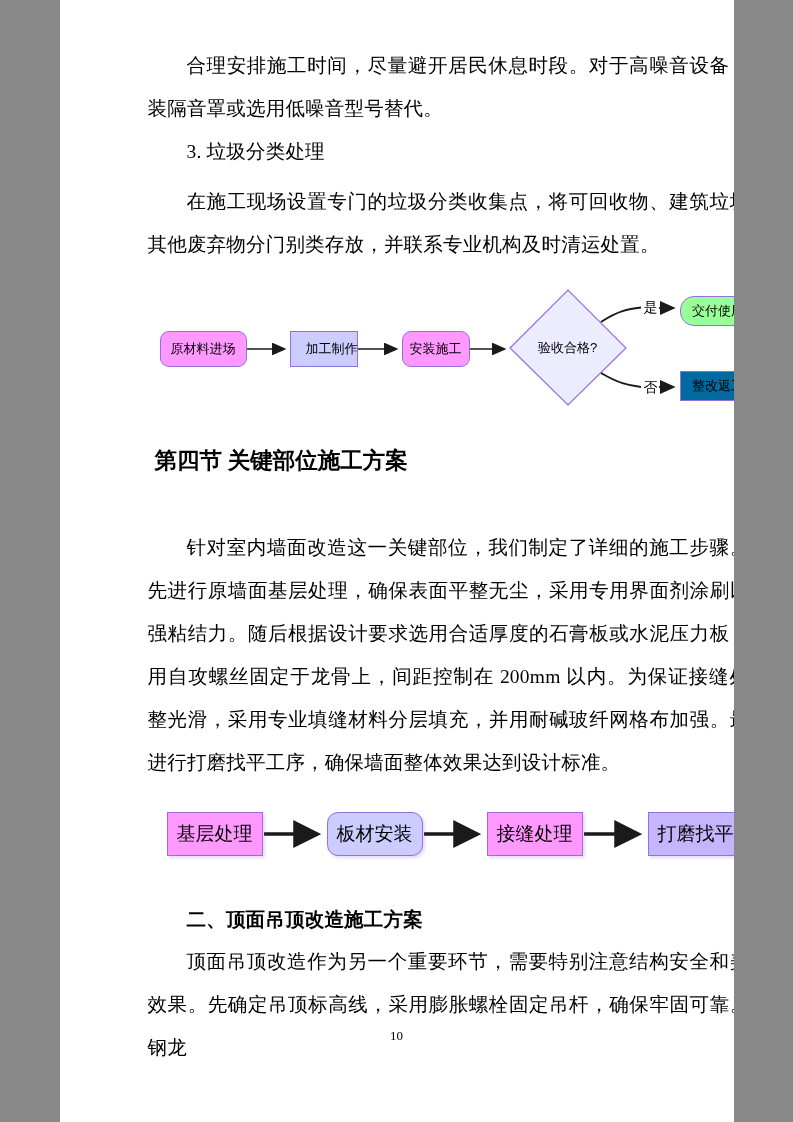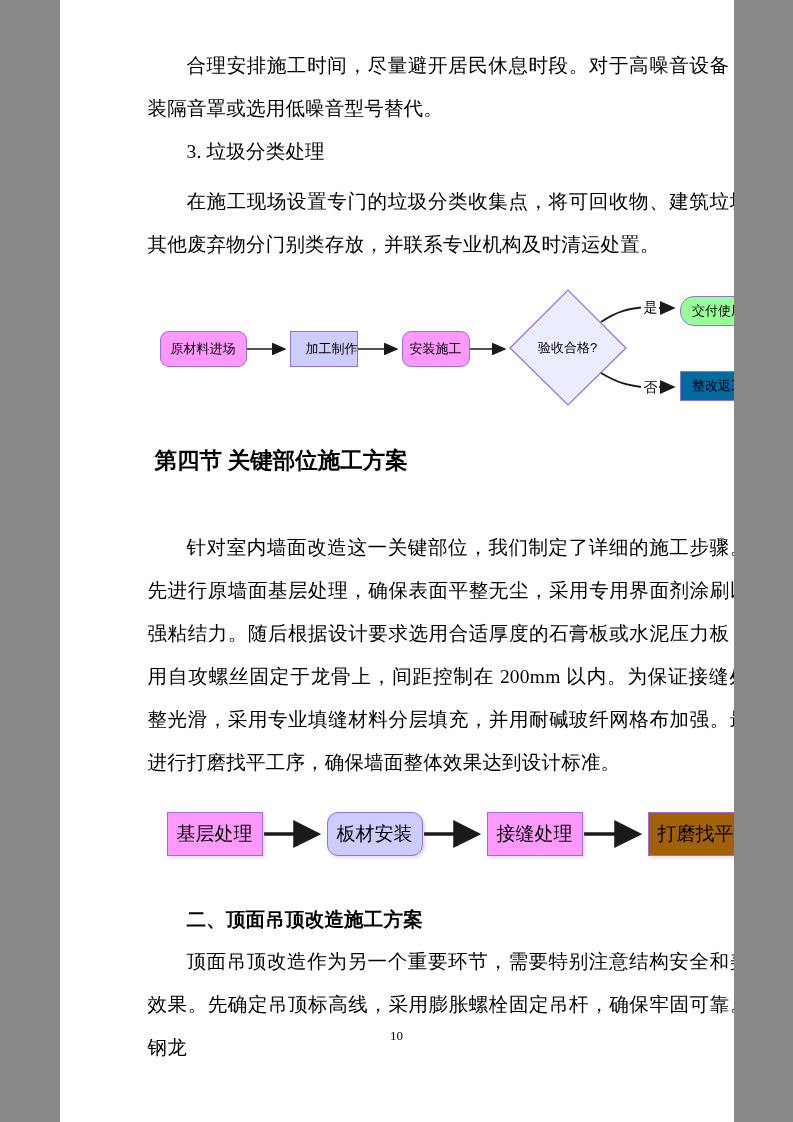--- a/index.html
+++ b/index.html
@@ -137,21 +137,21 @@
           <path d="M0,0 L8,4 L0,8 Z" fill="#1A1A1A"></path>
         </marker>
       </defs>
       <line x1="204" y1="34" x2="256" y2="34" stroke="#1A1A1A" stroke-width="3.5" marker-end="url(#ah3)"></line>
       <line x1="364" y1="34" x2="416" y2="34" stroke="#1A1A1A" stroke-width="3.5" marker-end="url(#ah3)"></line>
       <line x1="524" y1="34" x2="577" y2="34" stroke="#1A1A1A" stroke-width="3.5" marker-end="url(#ah3)"></line>
     </svg>
     <div class="fc-node" id="fc2-n0" style="background-color: rgb(255, 153, 255);">基层处理</div>
     <div class="fc-node" id="fc2-n1" style="background-color: rgb(204, 204, 255);">板材安装</div>
     <div class="fc-node" id="fc2-n2" style="background-color: rgb(255, 153, 255);">接缝处理</div>
-    <div class="fc-node" id="fc2-n3" style="background-color: #a16207;">打磨找平</div>
+    <div class="fc-node" id="fc2-n3" style="background-color: #c4b5fd;">打磨找平</div>
   </div>
 
   <p class="tblock indent bold" id="h-sub2">二、顶面吊顶改造施工方案</p>
 
   <p class="tblock indent" id="p-ceiling">顶面吊顶改造作为另一个重要环节，需要特别注意结构安全和美观效果。先确定吊顶标高线，采用膨胀螺栓固定吊杆，确保牢固可靠。轻钢龙</p>
 
   <div class="pagenum">10</div>
 
 </div>
 

